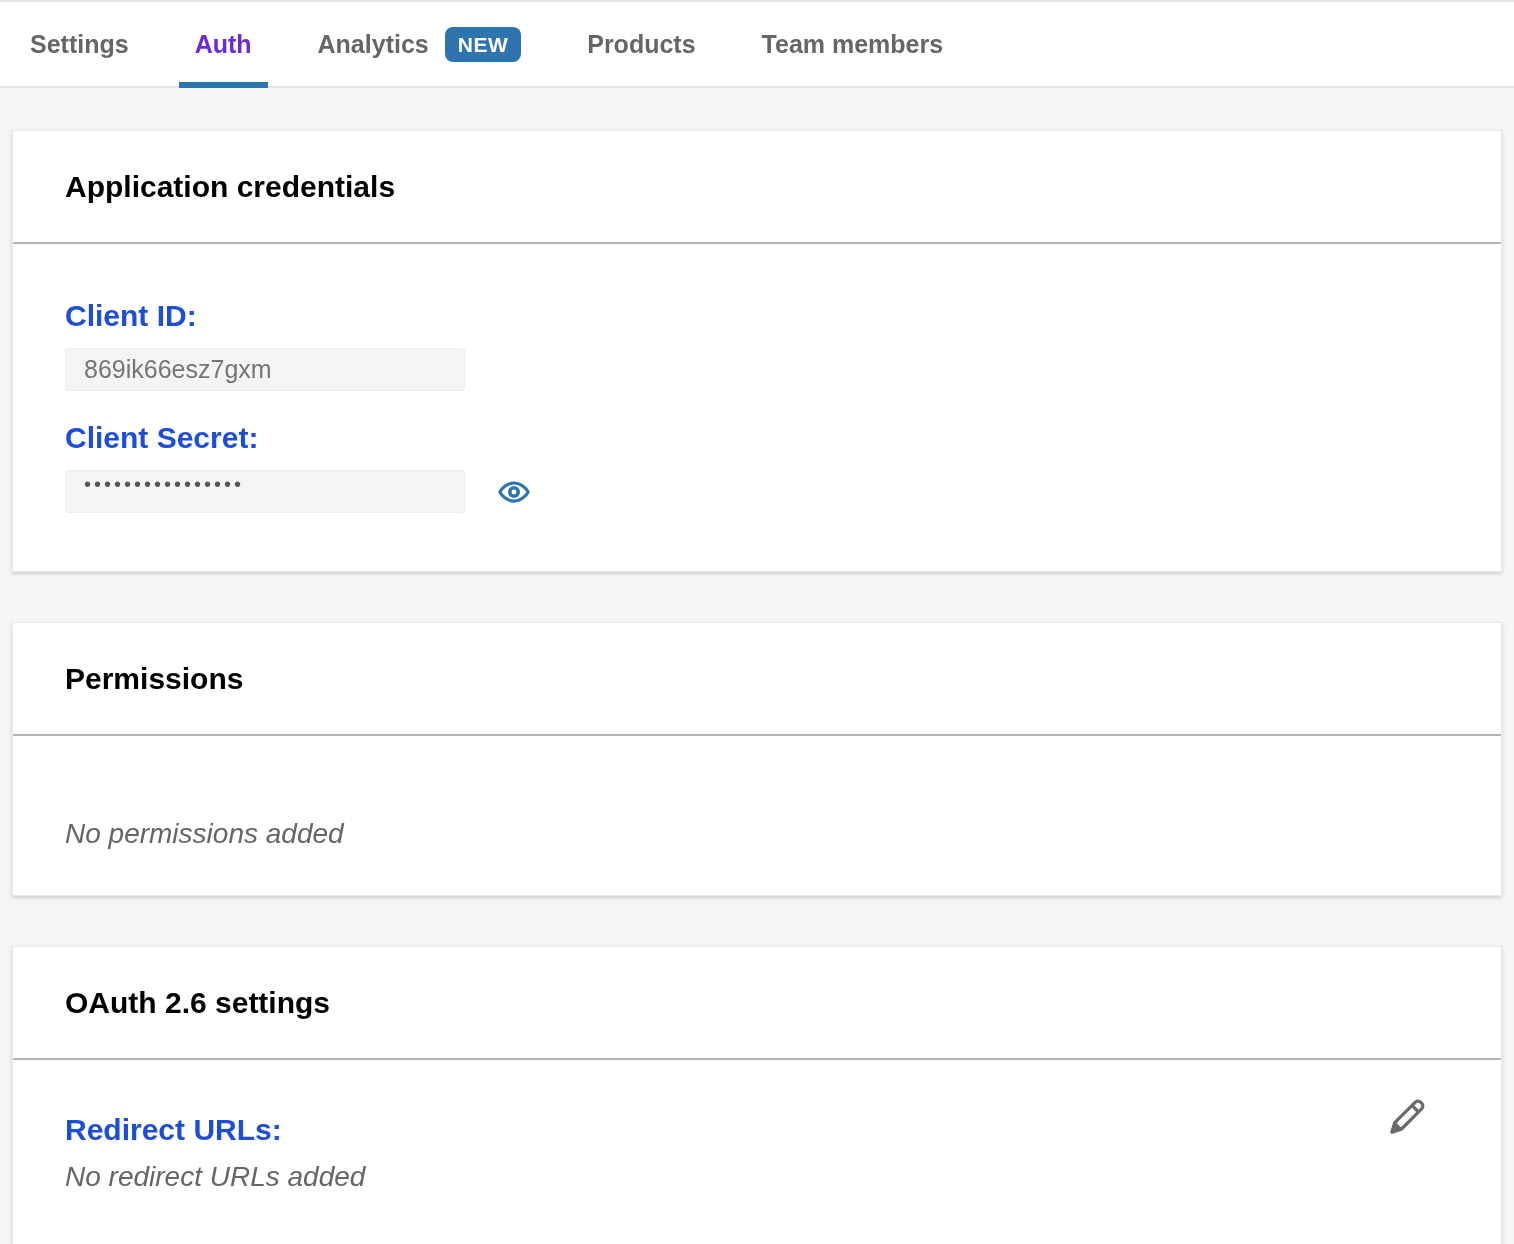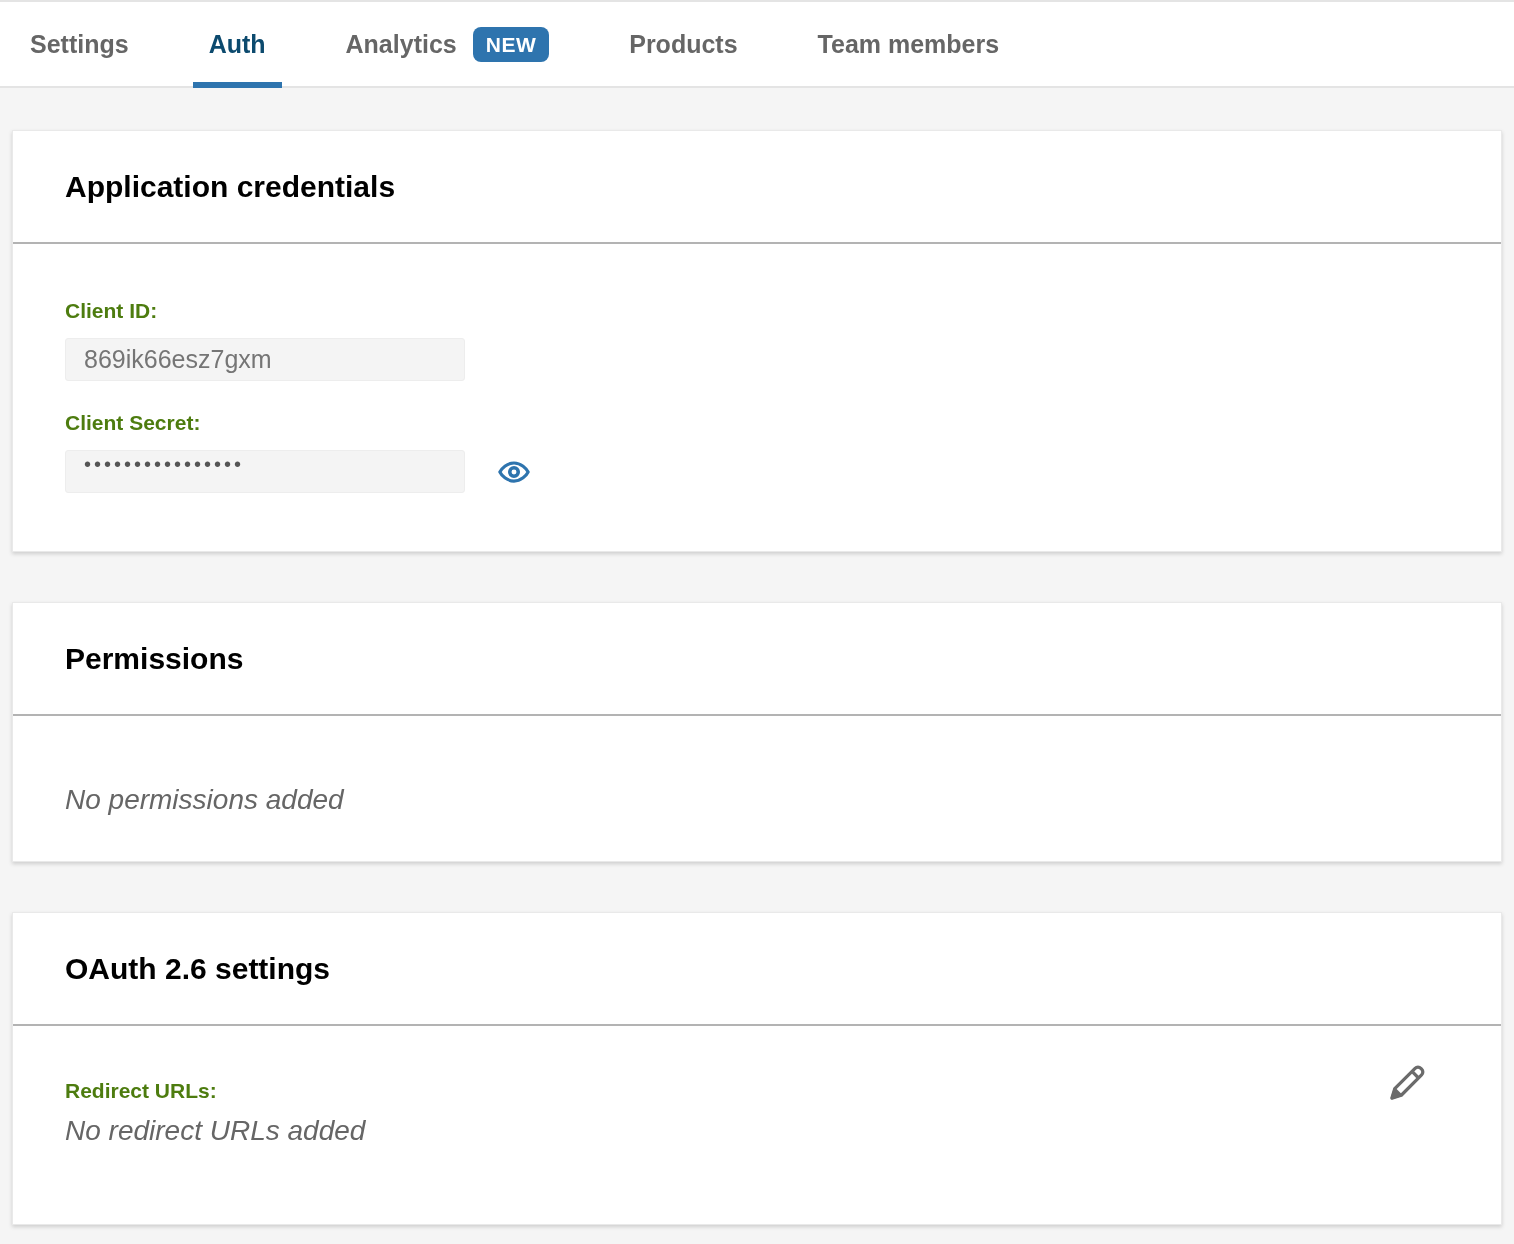--- a/index.html
+++ b/index.html
@@ -12,35 +12,35 @@
   }
 
   
   .tabbar {
     background:#ffffff;
     border-top:2px solid #e4e4e4;
     border-bottom:2px solid #e4e4e4;
     height:88px;
     display:flex;
     align-items:stretch;
-    gap:48px;
+    gap:34px;
     padding-left:14px;
   }
   .tab {
     display:flex;
     align-items:center;
     padding:0 16px;
     position:relative;
     font-size:25px;
     font-weight:bold;
     color:#666666;
     cursor:pointer;
     white-space:nowrap;
   }
-  .tab.active { color:#0c4a6e;align-items:center; }
+  .tab.active { color:#6d28d9;align-items:center; }
   .tab-underline {
     position:absolute;
     left:0; right:0; bottom:-2px;
     height:6px;
     background:#2e74ae;
   }
   .badge {
     display:inline-block;
     background:#2e74ae;
     color:#ffffff;
@@ -71,23 +71,23 @@
     font-size:30px;
     font-weight:bold;
     color:#000000;
   }
   .card-body { position:relative; }
   .body-credentials { padding:55px 52px 58px; }
   .body-permissions { padding:68px 52px 45px; }
   .body-oauth { padding:53px 52px 77px; }
 
   .field-label {
-    font-size:21px;
-    font-weight:bold;
-    color:#4d7c0f;
+    font-size:30px;
+    font-weight:bold;
+    color:#1d4ed8;
     margin-bottom:15px;
   }
   .text-field {
     display:block;
     width:400px;
     height:43px;
     background:#f4f4f4;
     border:1px solid #ededed;
     border-radius:3px;
     padding:17px 18px;
@@ -108,20 +108,21 @@
     background:none;
     border:none;
     padding:0;
     cursor:pointer;
     line-height:0;
   }
   .empty-text {
     font-size:28px;
     font-style:italic;
     color:#666666;
+    margin-top:14px;
   }
   .oauth-label { margin-bottom:12px; }
   .edit-btn {
     position:absolute;
     top:33px;
     right:70px;
     width:46px;
     height:46px;
   }
 </style>

